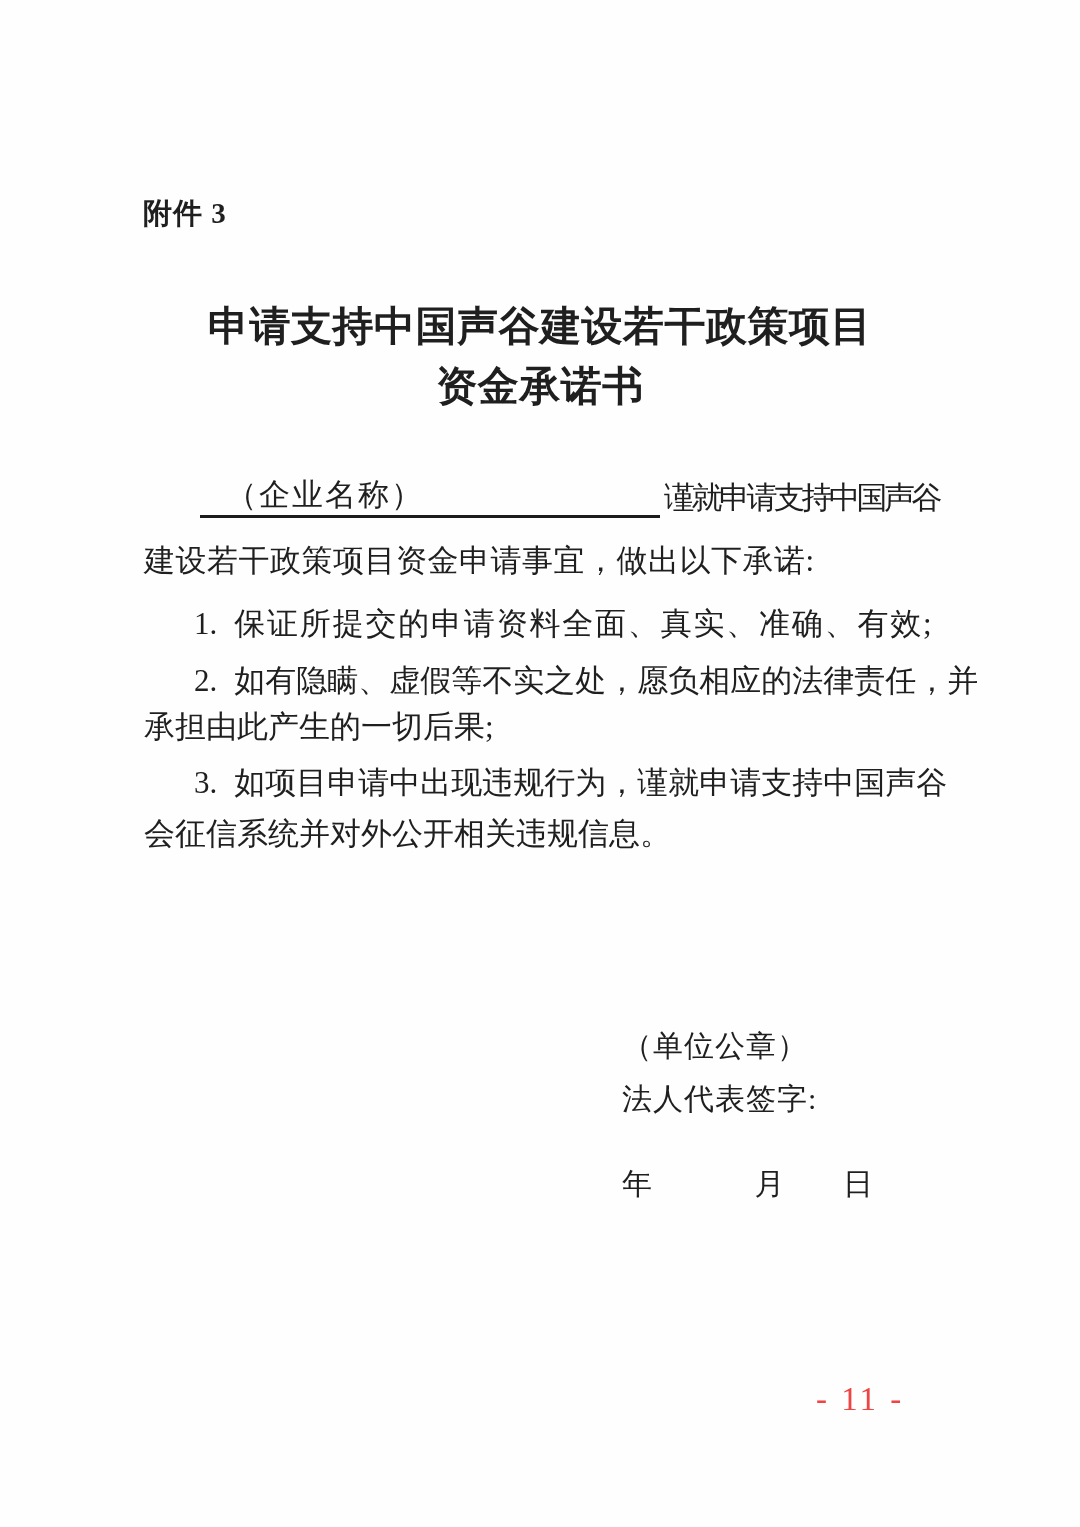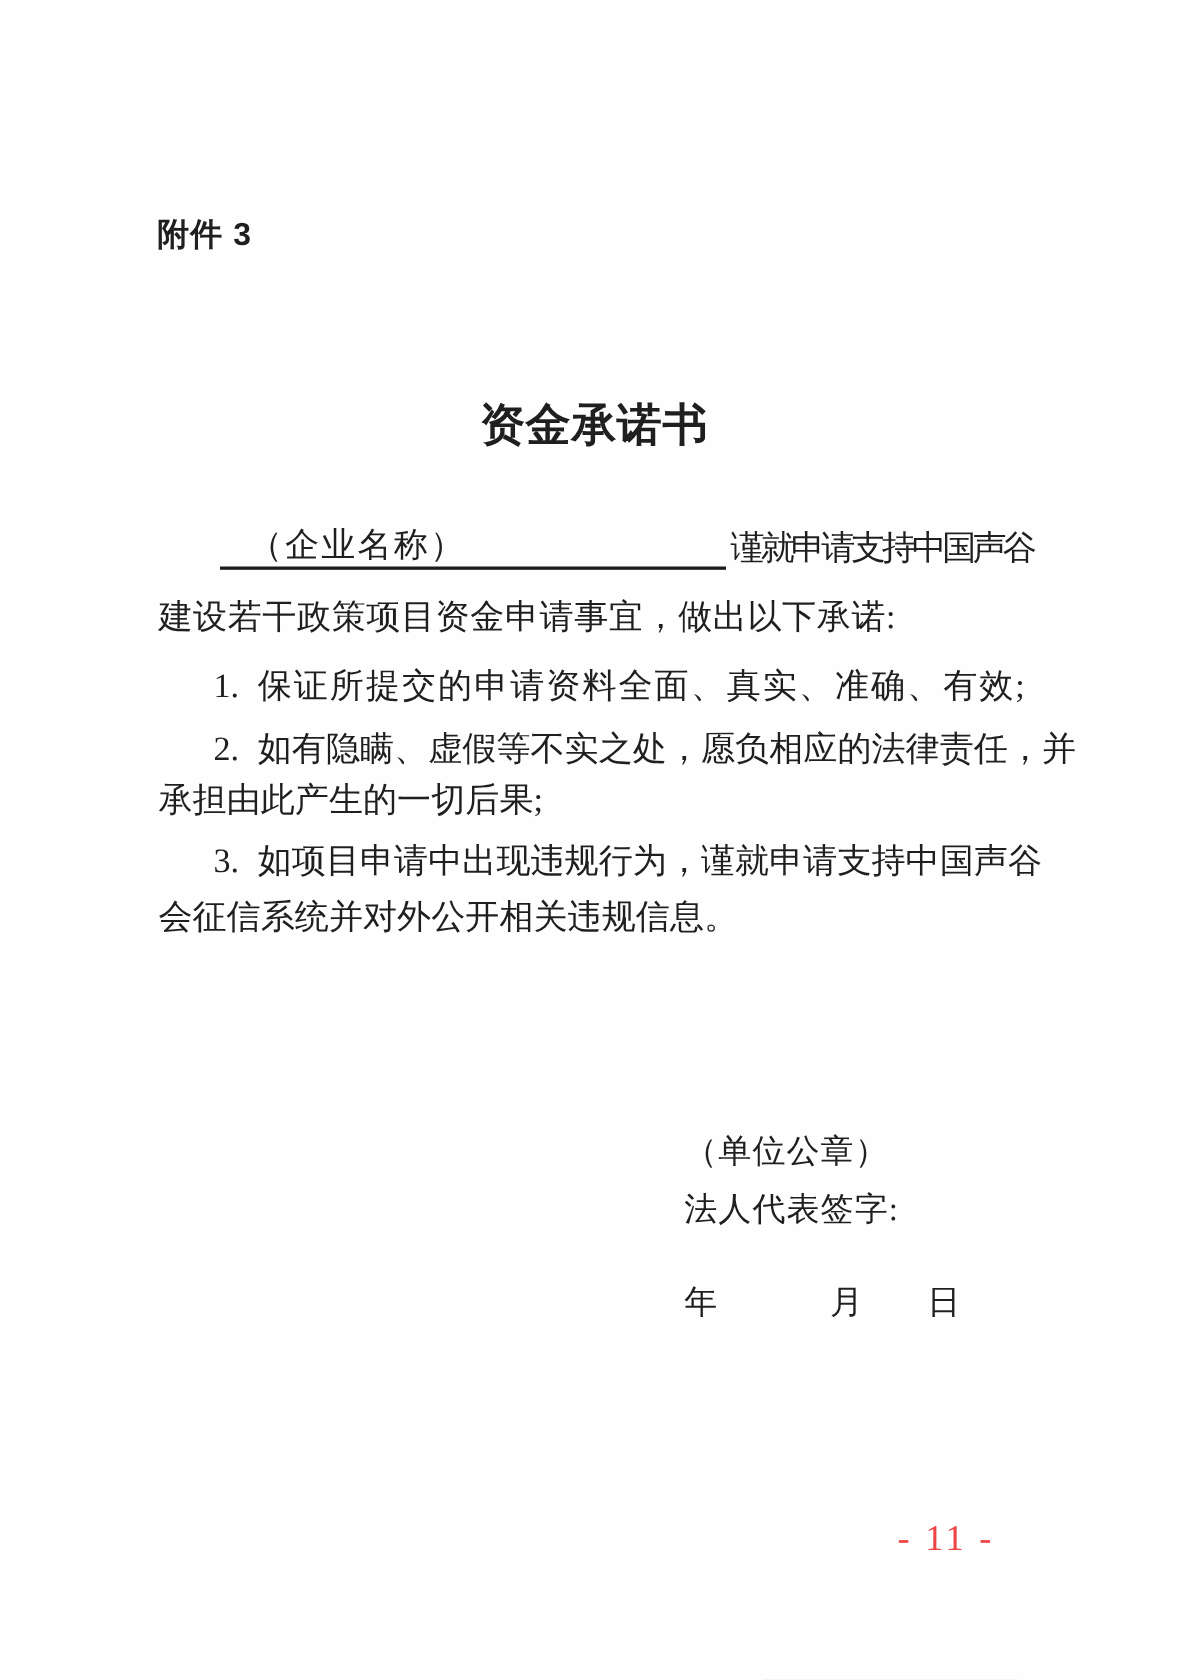--- a/index.html
+++ b/index.html
@@ -17,21 +17,21 @@
     font-family: "Liberation Serif", "DejaVu Serif", serif;
     overflow: hidden;
   }
   .abs { position: absolute; }
 
   .attachment-label {
     left: 143px;
     top: 194px;
     font-size: 29px;
     font-weight: 700;
-    font-family: Liberation Sans, sans-serif;
+    font-family: Liberation Serif, serif;
     letter-spacing: 1px;
   }
 
   .doc-title {
     left: 0;
     width: 1080px;
     text-align: center;
     font-size: 41px;
     font-weight: 700;
     letter-spacing: 0.5px;
@@ -103,20 +103,21 @@
     color: #ef4444;
   }
 </style>
 </head>
 <body>
 
 <div class="page">
 
   <div class="abs attachment-label">附件 3</div>
 
+  <div class="abs doc-title l1">申请支持中国声谷建设若干政策项目</div>
 
   <div class="abs doc-title l2">资金承诺书</div>
 
   <div class="abs body-line intro-line1">
     <span class="intro-indent"></span>
     <span class="blank-underline">
       <span>（企业名称）</span>
     </span>
     <span class="intro-after">谨就申请支持中国声谷</span>
   </div>

